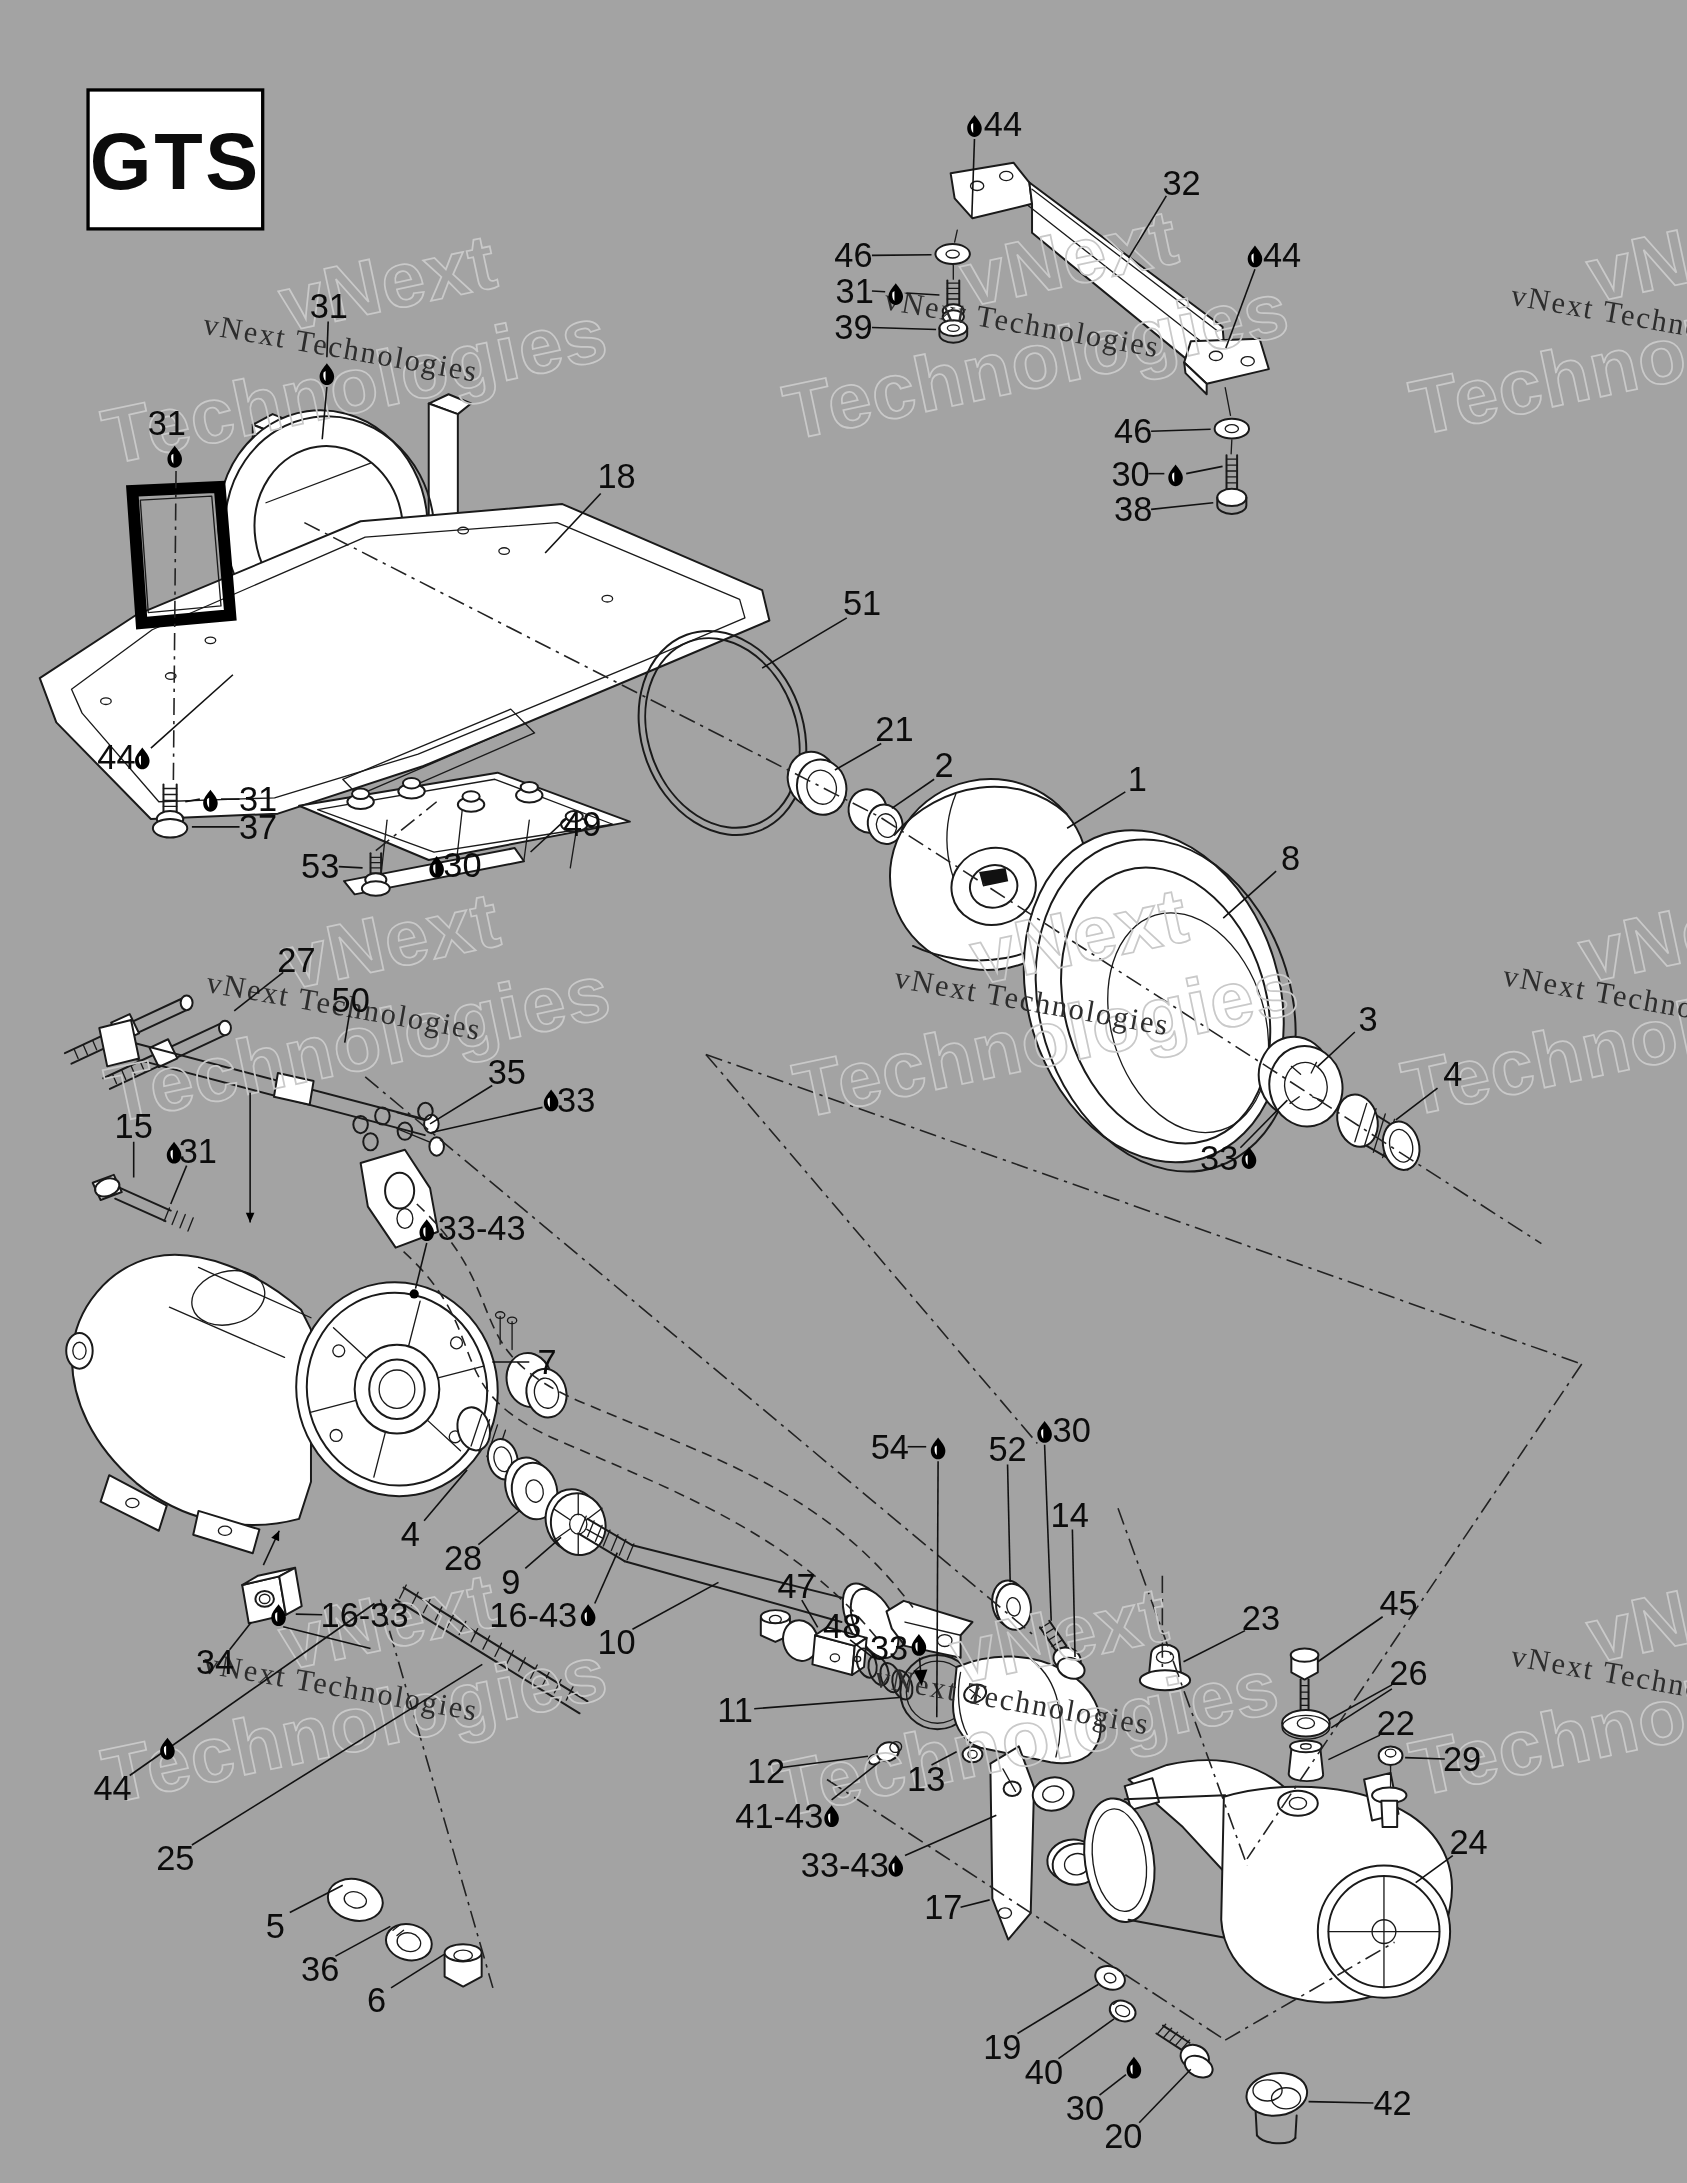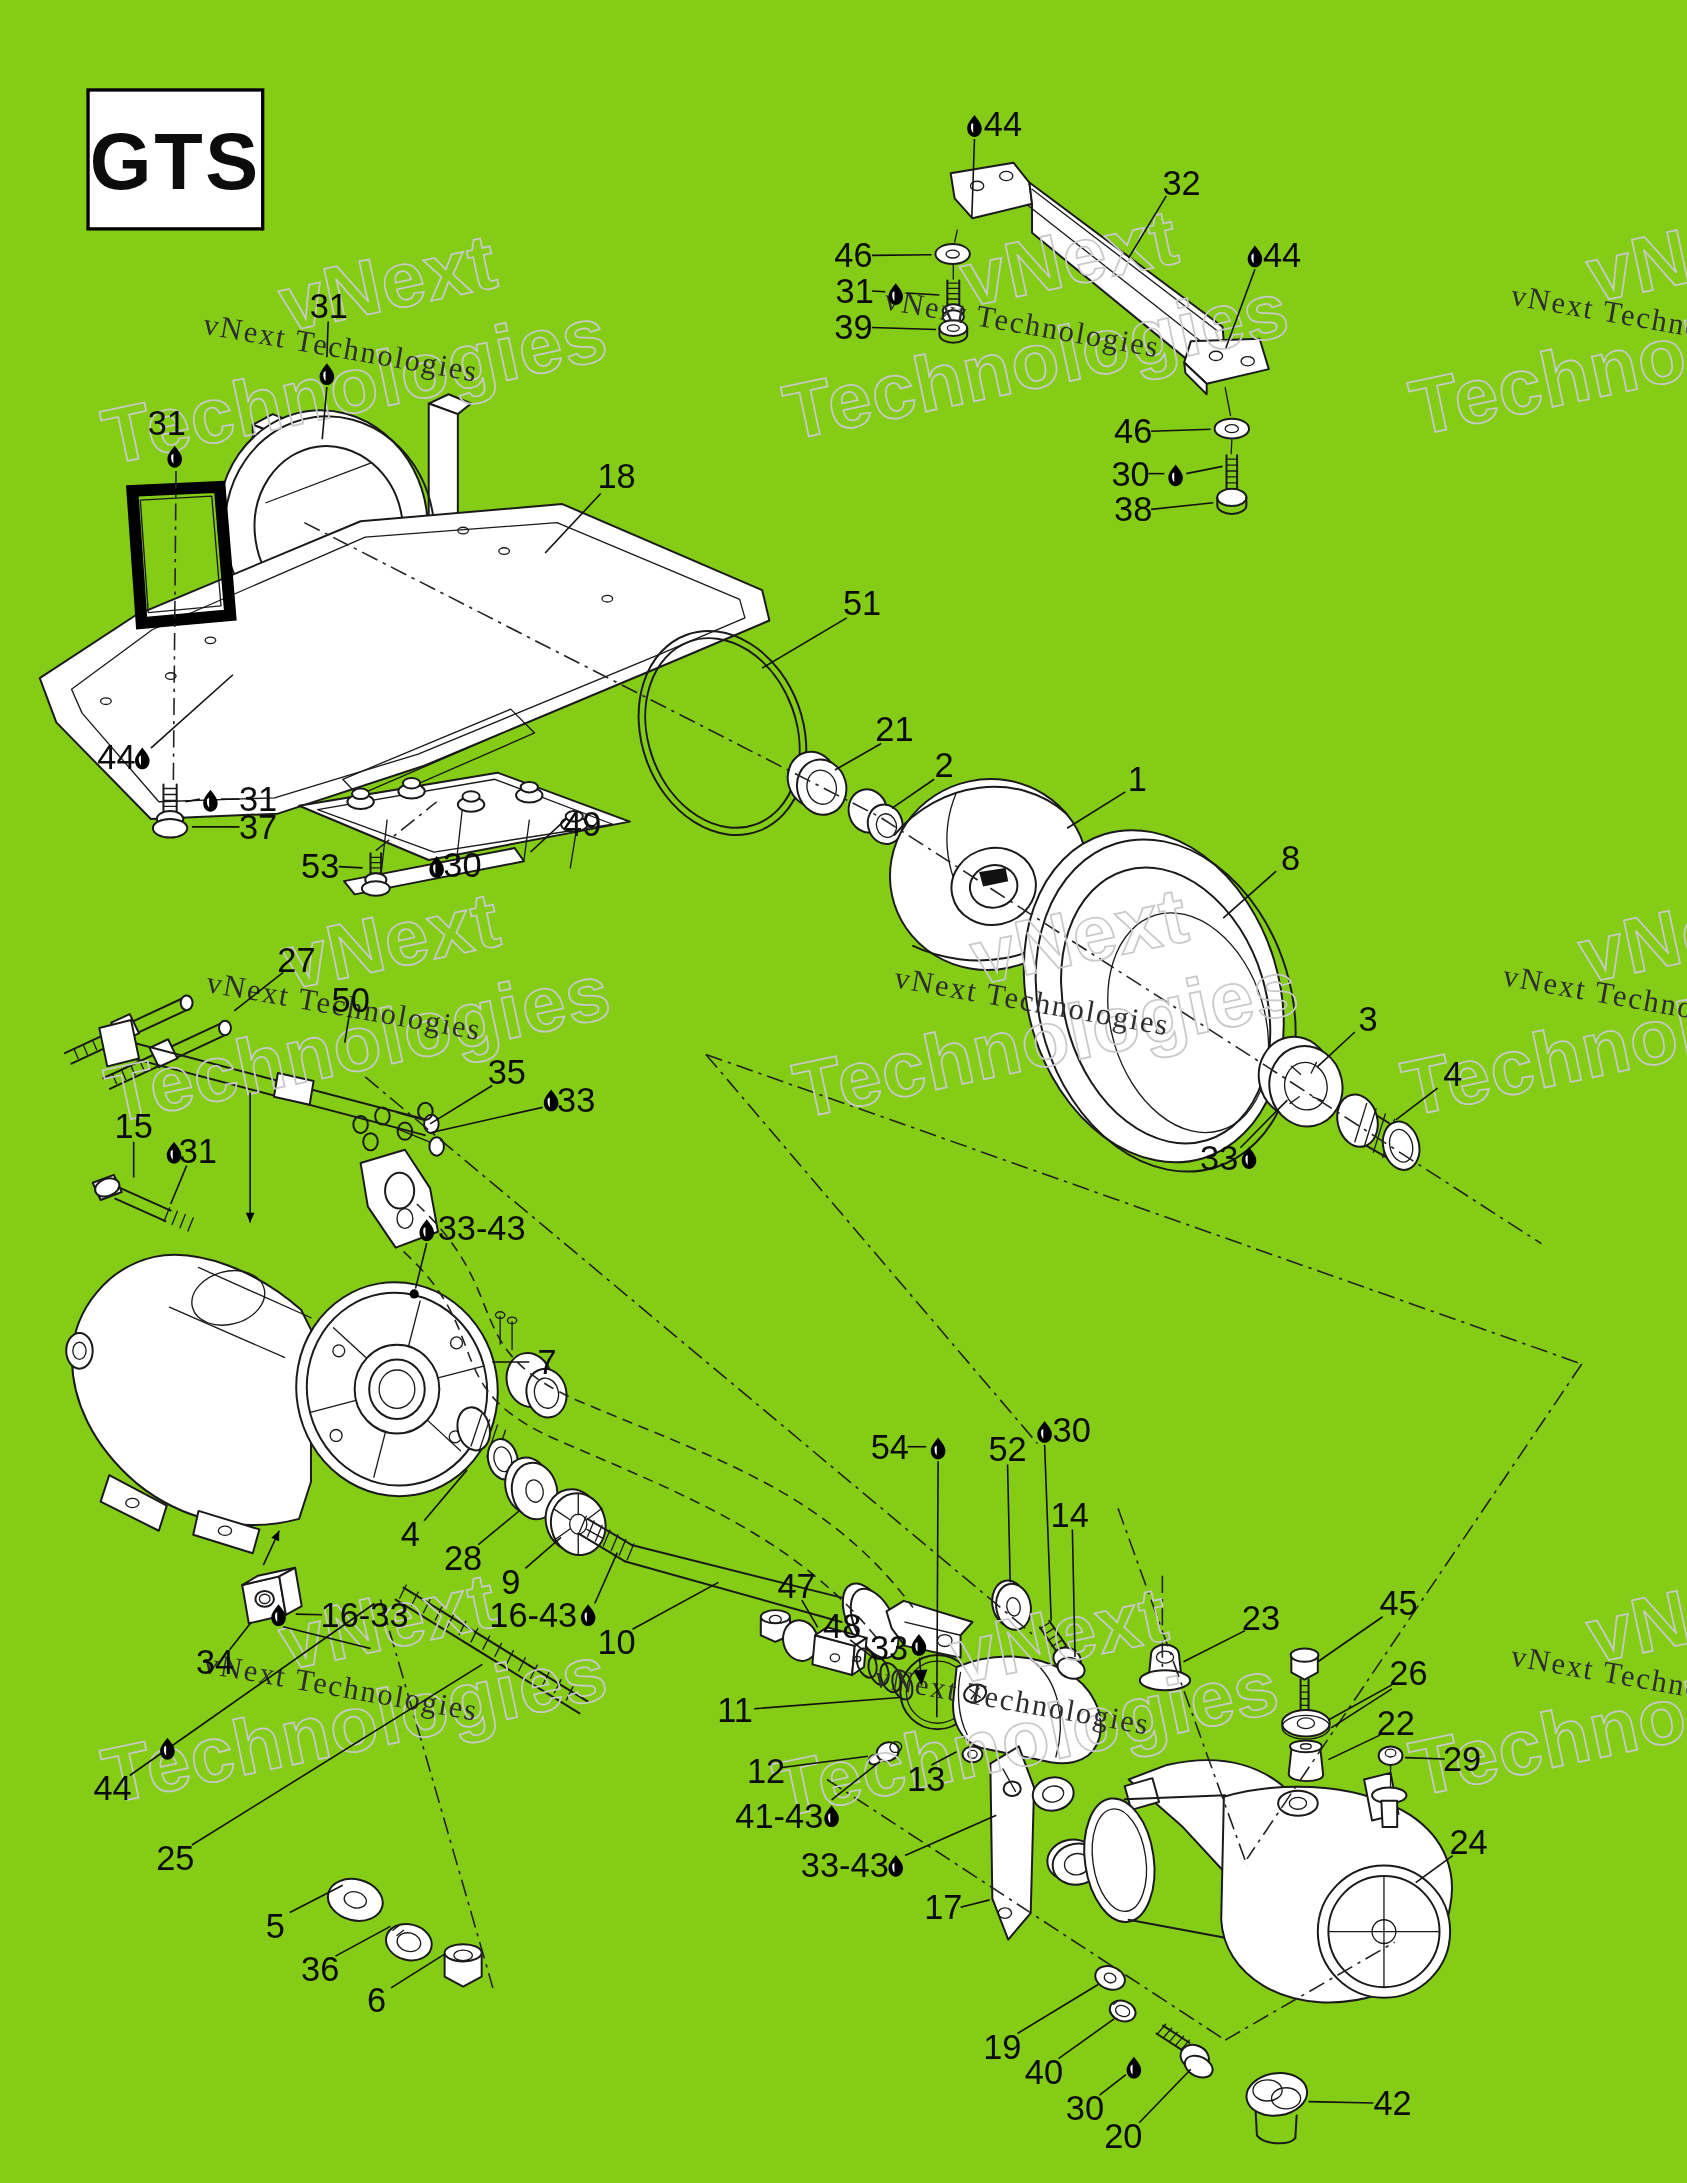--- a/index.html
+++ b/index.html
@@ -1,16 +1,16 @@
 <!DOCTYPE html>
 <html style="font-size:10.6px"><head>
 <meta charset="utf-8">
 <style>
   html,body{margin:0;padding:0;background:#ffffff;}
-  #page{width:1687px;height:2183px;position:relative;background:#84cc16;}
+  #page{width:1687px;height:2183px;position:relative;background:#a3a3a3;}
   svg{display:block;}
   .art{stroke:#1a1a1a;fill:none;stroke-width:3;stroke-linejoin:round;stroke-linecap:round;}
   .artf{stroke:#1a1a1a;fill:#ffffff;stroke-width:3;stroke-linejoin:round;}
   .thin{stroke-width:2;}
   .pad{stroke:#000;stroke-width:18;fill:none;}
   .dashdot{stroke:#222;fill:none;stroke-width:2.4;stroke-dasharray:26 9 5 9;}
   .dash{stroke:#222;fill:none;stroke-width:2.4;stroke-dasharray:16 10;}
   .lbl{font-family:"Liberation Sans",sans-serif;font-size:52px;fill:#0c0c0c;}
   .gts{font-family:"Liberation Sans",sans-serif;font-size:120px;font-weight:bold;fill:#0c0c0c;letter-spacing:4px;}
   .wm-serif{font-family:"Liberation Serif",serif;font-size:46px;fill:#2d2d2d;letter-spacing:3px;}

